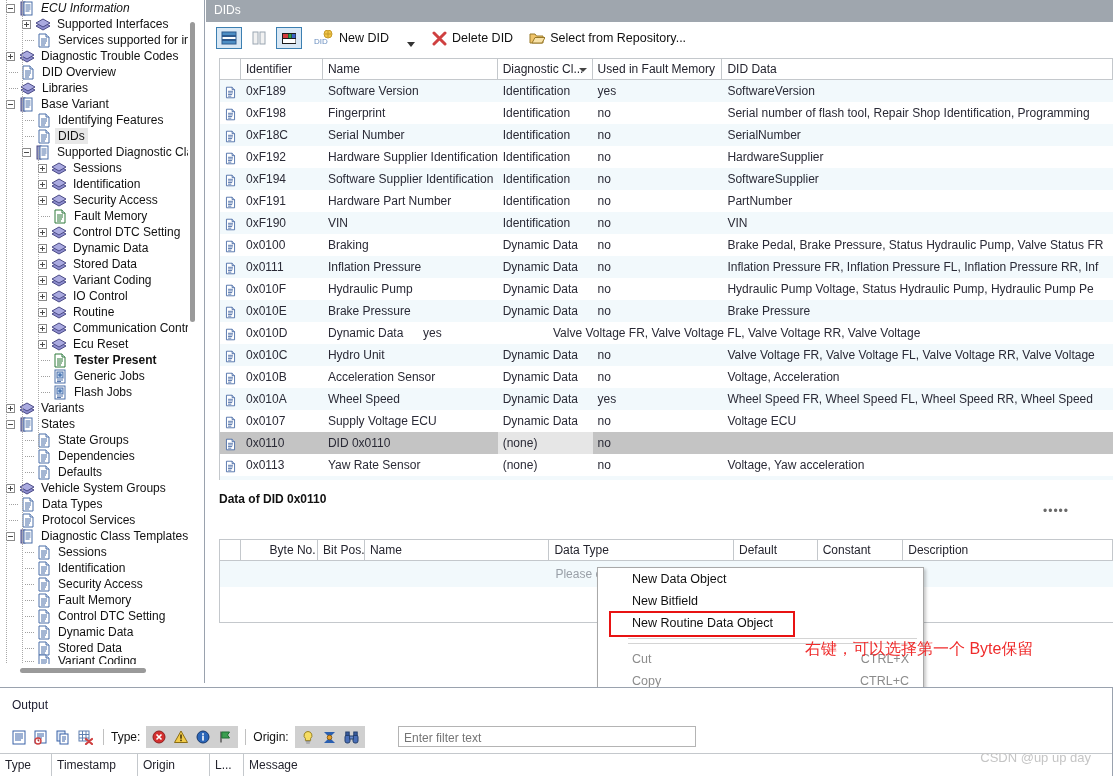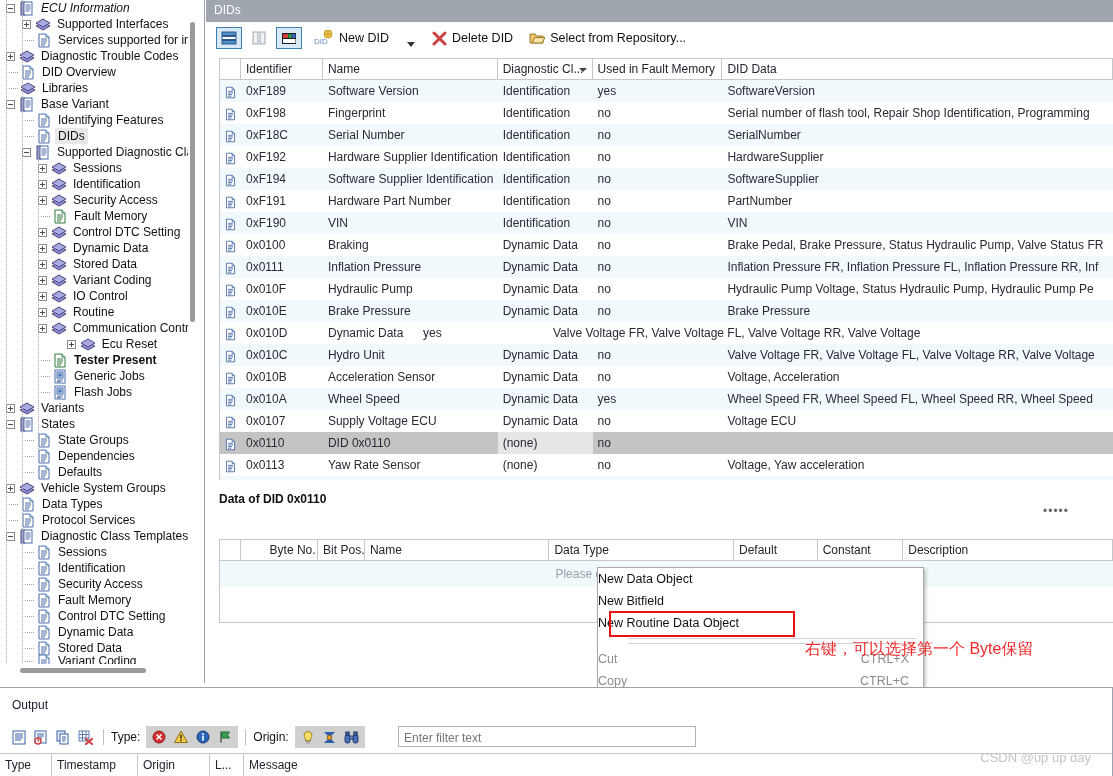--- a/index.html
+++ b/index.html
@@ -131,21 +131,21 @@
   #data-head { display:flex; height: 21px; border-bottom:1px solid #c4c8cc; }
   #data-empty { height: 26px; background:#f2f9fc; color:#9aa0a8; font-size:12px;
      display:flex; align-items:center; justify-content:center; }
 
   
   #ctxmenu {
     position: absolute; left: 597px; top: 567px; width: 327px; height: 175px;
     background: #ffffff; border: 1px solid #a9a9a9;
     box-shadow: 2px 2px 3px rgba(0,0,0,0.22);
   }
-  .mi { height: 22px; line-height: 22px; font-size: 12.5px; color:#101010;
+  .mi { height: 22px; line-height: 22px; padding-left: 34px; font-size: 12.5px; color:#101010;
         display:flex; align-items:center; position:relative; }
   .mi.disabled { color: #8c8c8c; }
   .mi .sc { position:absolute; right: 14px; font-size: 12.5px; }
   .msep { height: 1px; background: #d4d4d4; margin: 4px 6px 4px 30px; }
   #ctx-highlight {
     position:absolute; left: 609px; top: 611px; width: 186px; height: 26px;
     border: 2px solid #e81313;
   }
   #ctx-note { position: absolute; left: 805px; top: 639px; color:#ef2b2b; font-size: 16px;
      white-space: nowrap; }
@@ -382,21 +382,21 @@
         </div>
         <div class="tnode" style="padding-left: 38px;">
           <span class="twist plus"></span>
           <span class="sp" style="width: 4px;"></span>
           <span class="ic"><svg width="16" height="15" viewBox="0 0 16 15">
       <path d="M1 9 L8 5 L15 9 L8 13 Z" fill="#8f8fd0" stroke="#4a4a86"></path>
       <path d="M1 6 L8 2 L15 6 L8 10 Z" fill="#aaaae0" stroke="#4a4a86"></path>
             </svg></span>
           <span class="lbl">Communication Contro</span>
         </div>
-        <div class="tnode" style="padding-left: 38px; justify-content: center;">
+        <div class="tnode" style="padding-left: 38px;">
           <span class="twist plus"></span>
           <span class="sp" style="width: 4px;"></span>
           <span class="ic"><svg width="16" height="15" viewBox="0 0 16 15">
       <path d="M1 9 L8 5 L15 9 L8 13 Z" fill="#8f8fd0" stroke="#4a4a86"></path>
       <path d="M1 6 L8 2 L15 6 L8 10 Z" fill="#aaaae0" stroke="#4a4a86"></path>
             </svg></span>
           <span class="lbl">Ecu Reset</span>
         </div>
         <div class="tnode boldlbl" style="padding-left: 38px;">
           <span class="dots"></span>

